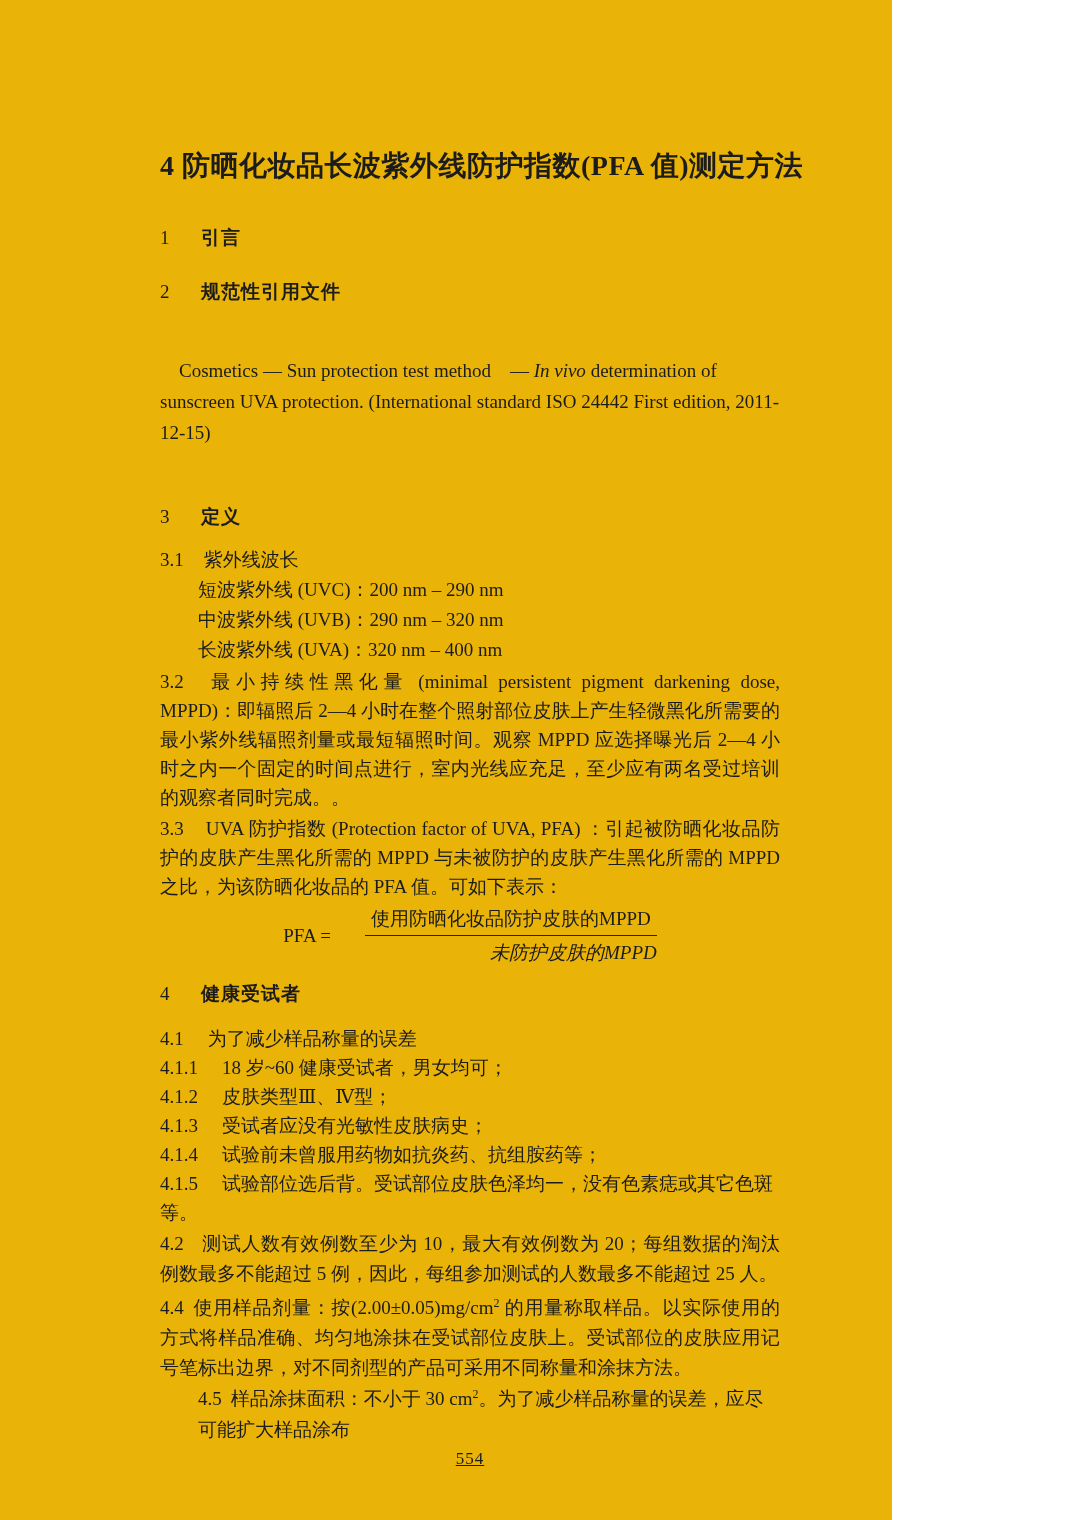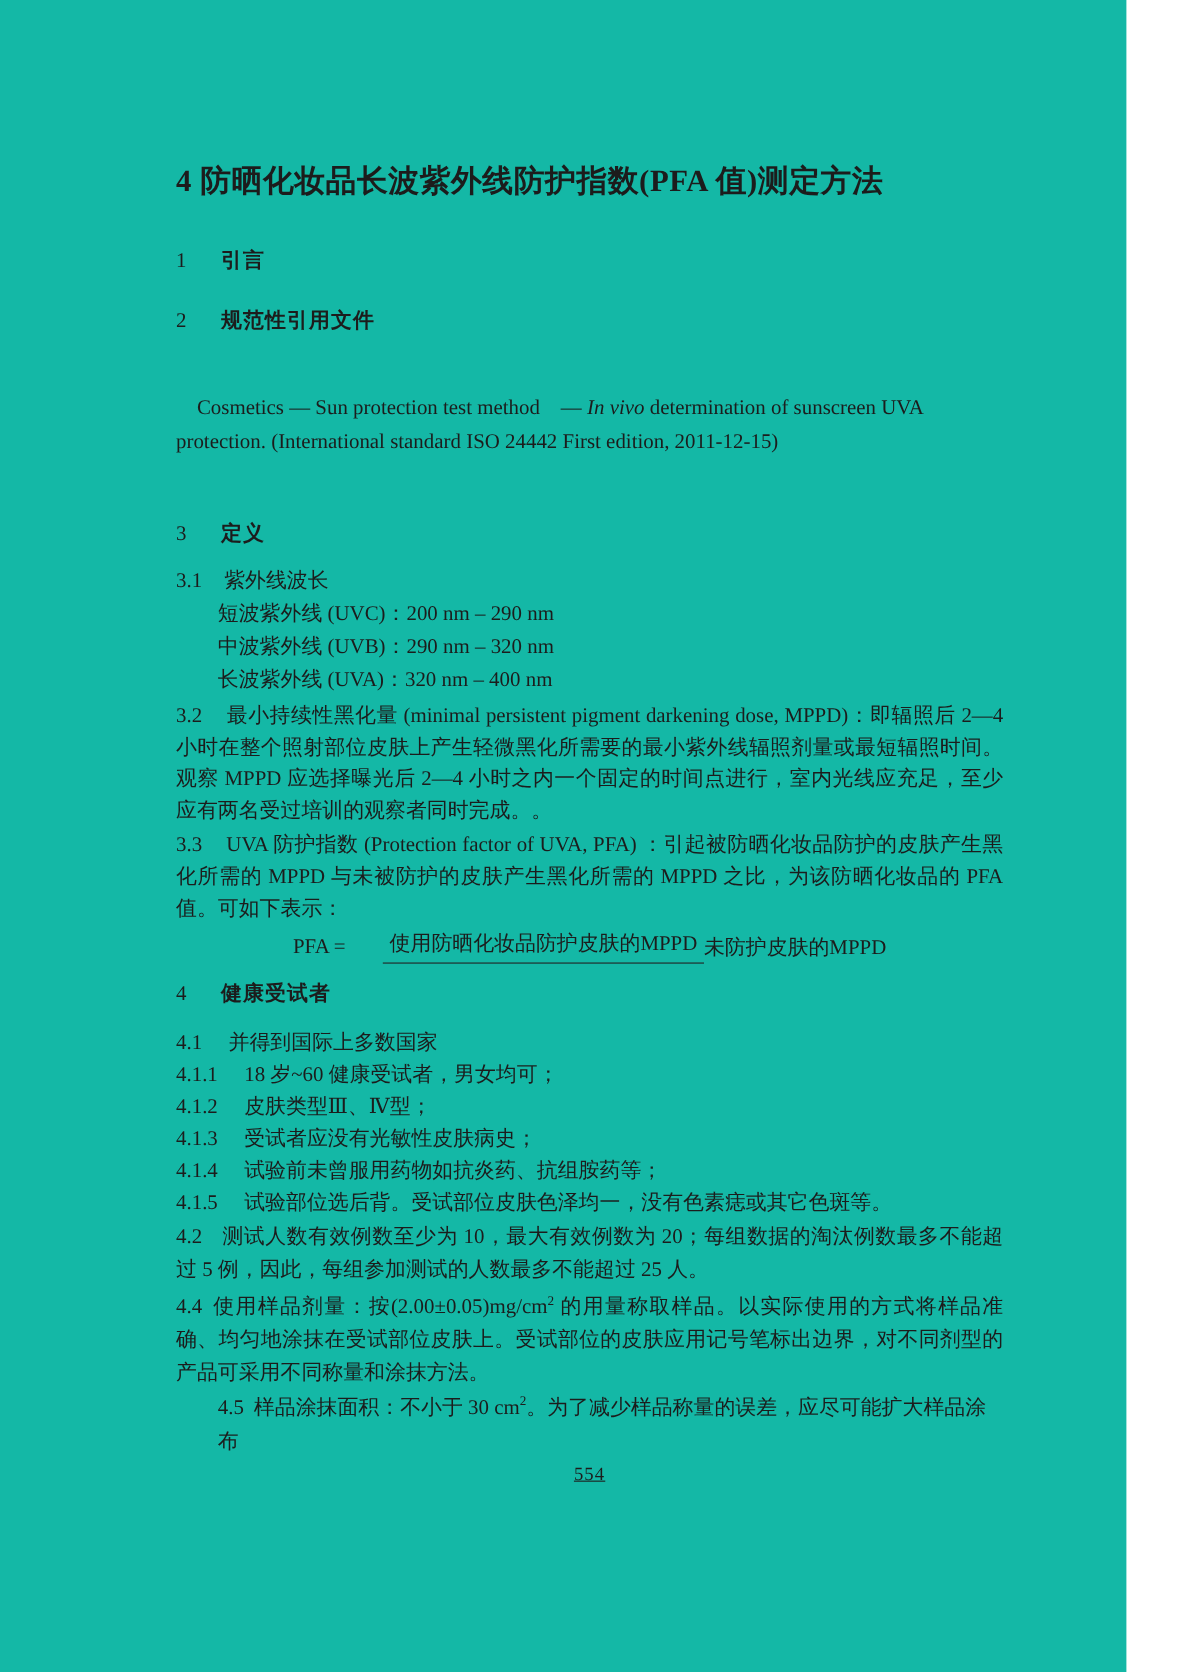--- a/index.html
+++ b/index.html
@@ -2,23 +2,23 @@
 <html><head>
 <meta charset="utf-8">
 <style>
   html, body {
     margin: 0;
     padding: 0;
     background: #ffffff;
   }
   .page {
     position: relative;
-    width: 1024px;
+    width: 892px;
     height: 1520px;
-    background: #14b8a6;
+    background: #eab308;
     box-sizing: border-box;
     padding: 148px 112px 0 160px;
     overflow: hidden;
     font-family: "Liberation Serif", "DejaVu Serif", serif;
     color: #1c1c1c;
     font-size: 19px;
   }
   .doc-title {
     font-size: 28px;
     line-height: 36px;
@@ -78,31 +78,32 @@
     margin: 4px 0 6px;
     display: flex;
     justify-content: center;
     align-items: center;
     font-size: 19px;
     gap: 28px;
   }
   .formula-row .lhs { margin-right: 6px; }
   .frac {
     display: inline-flex;
-    flex-direction: row;
+    flex-direction: column;
     text-align: right;
   }
   .frac .top {
     padding: 0 6px 3px;
     border-bottom: 1.5px solid #222222;
     line-height: 27px;
   }
   .frac .bot {
     padding-top: 3px;
     line-height: 27px;
+    font-style: italic;
   }
   .items { margin-top: 16px; }
   .item { line-height: 29px; }
   .item .num { display: inline-block; margin-right: 24px; }
   .p42 { margin-top: 2px; line-height: 30px; text-align: justify; }
   .p42 .num { margin-right: 18px; }
   .p43 { margin-top: 6px; line-height: 30px; }
   .p43 .num { margin-right: 14px; }
   .p44 { margin-top: 4px; line-height: 30px; text-align: justify; }
   .p44 .num, .p45 .num { margin-right: 9px; }
@@ -164,21 +165,21 @@
       <span class="bot">未防护皮肤的MPPD</span>
     </span>
   </div>
 
   <div class="sec-head s4">
     <span class="num">4</span><span class="label">健康受试者</span>
   </div>
 
   <div class="items">
     <div class="item">
-      <span class="num">4.1</span><span>并得到国际上多数国家</span>
+      <span class="num">4.1</span><span>为了减少样品称量的误差</span>
     </div>
     <div class="item">
       <span class="num">4.1.1</span><span>18 岁~60 健康受试者，男女均可；</span>
     </div>
     <div class="item">
       <span class="num">4.1.2</span><span>皮肤类型Ⅲ、Ⅳ型；</span>
     </div>
     <div class="item">
       <span class="num">4.1.3</span><span>受试者应没有光敏性皮肤病史；</span>
     </div>

